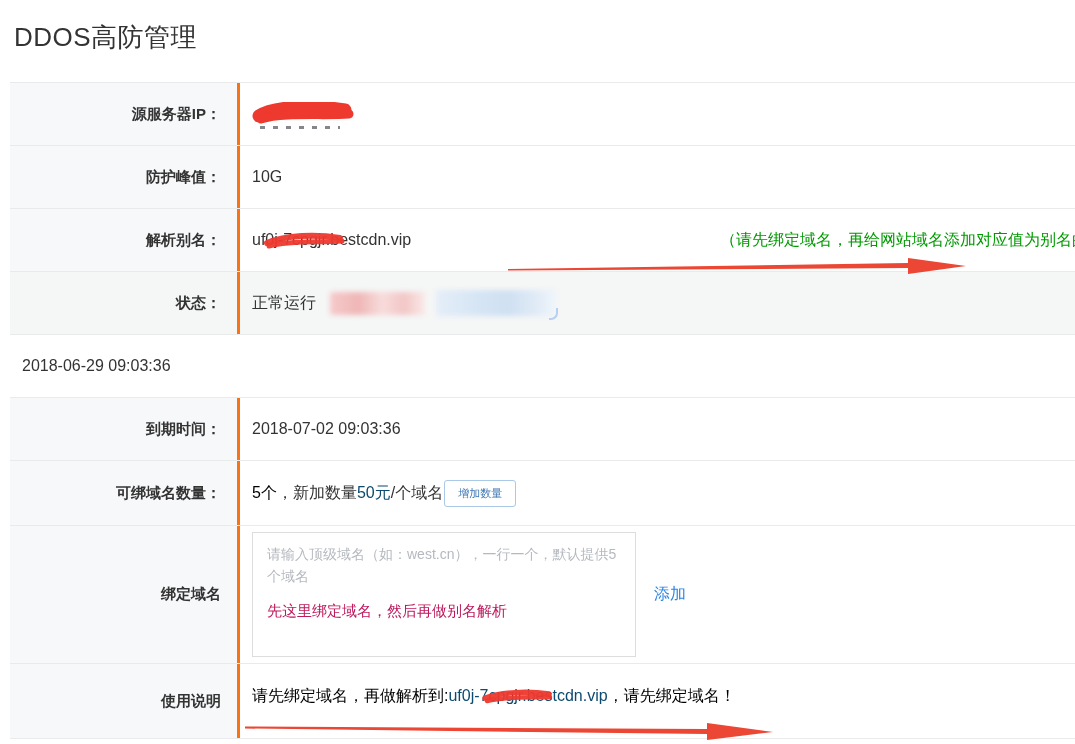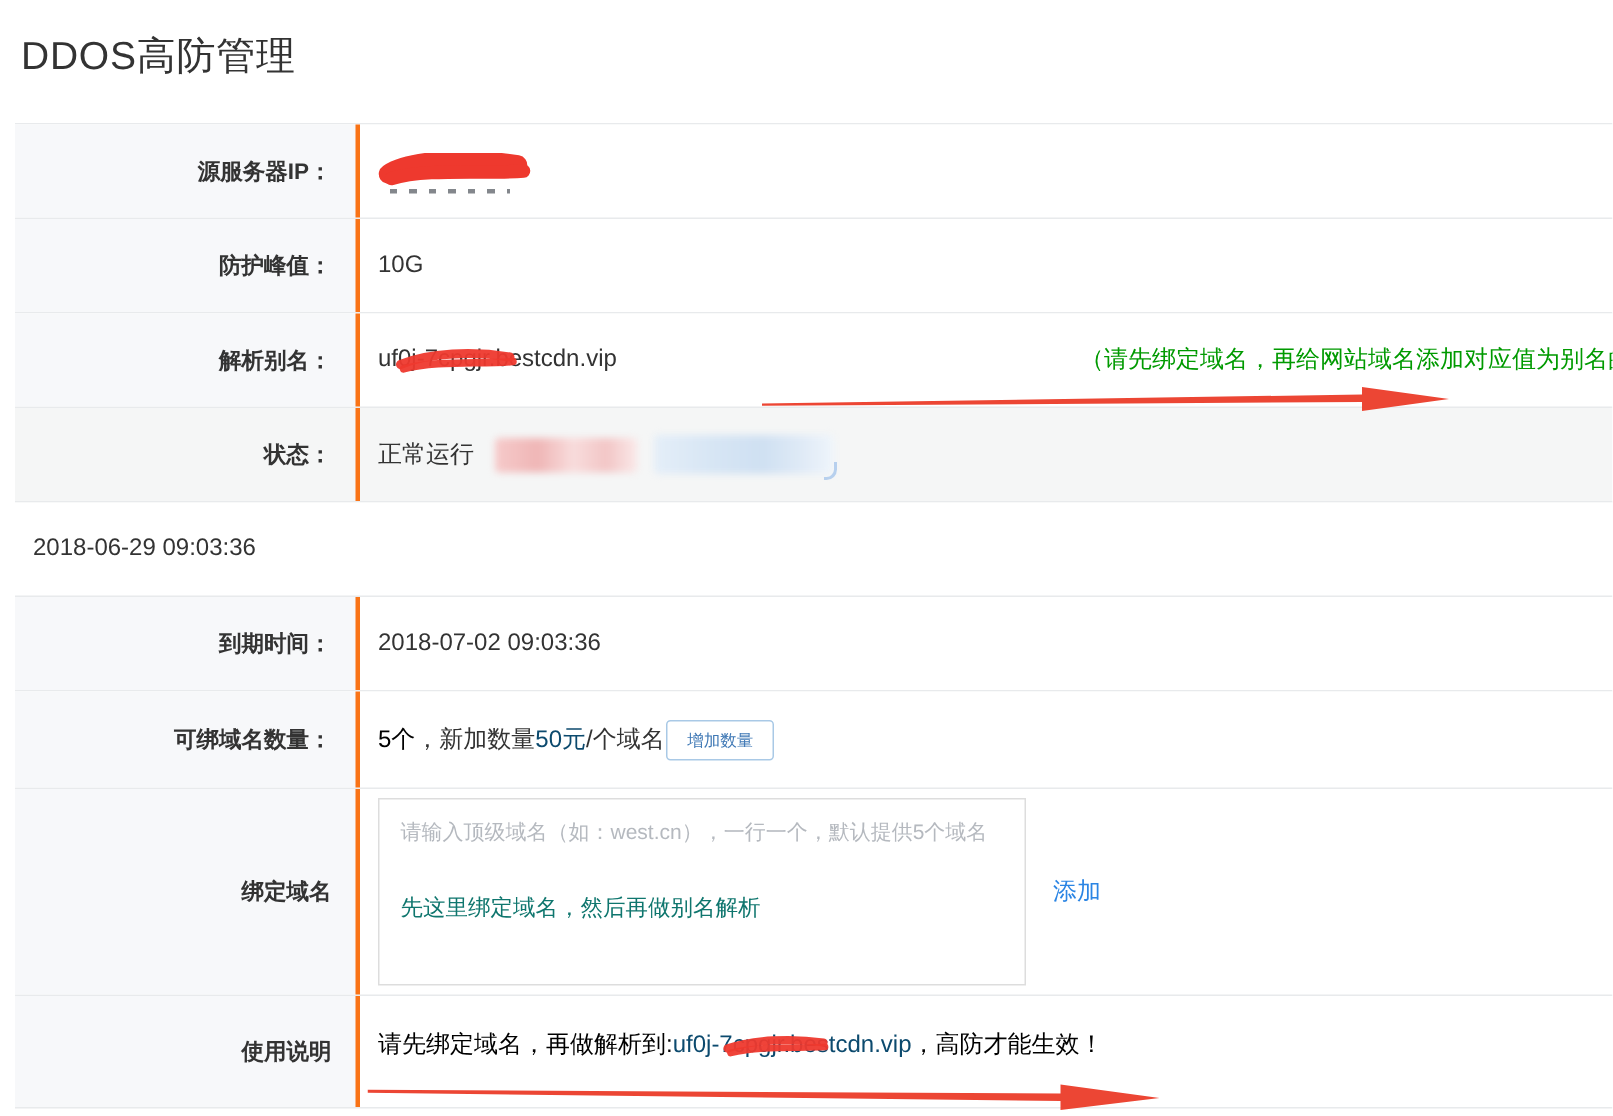--- a/index.html
+++ b/index.html
@@ -67,25 +67,25 @@
     border-radius:0 0 7px 0;opacity:.8;
   }
   
   .add-qty-btn{
     margin-left:1px;padding:5px 13px;font-size:11px;
     font-family:"Liberation Sans","DejaVu Sans",sans-serif;
     color:#3f78b5;background:#fff;border:1px solid #a9c9e6;border-radius:3px;cursor:pointer;
   }
   
   .bind-box{
-    width:432px;height:125px;box-sizing:border-box;border:1px solid #ddd;background:#fff;
+    width:384px;height:125px;box-sizing:border-box;border:1px solid #ddd;background:#fff;
     padding:10px 14px;overflow:hidden;cursor:text;
   }
   .bind-placeholder{color:#b5b9bf;font-size:14px;line-height:22px;}
-  .bind-annotation{color:#0f766e;font-size:15px;margin-top:31px;}
+  .bind-annotation{color:#be185d;font-size:15px;margin-top:15px;}
   .add-link{color:#2b85e4;font-size:16px;margin-left:18px;text-decoration:none;cursor:pointer;}
   
   .usage-text{white-space:nowrap;font-size:16px;}
   .row-usage .cell-value{padding-bottom:10px;}
 </style>
 </head>
 <body>
 
 <h1>DDOS高防管理</h1>
 
@@ -173,21 +173,21 @@
     </div>
   </div>
 
   <div class="row h74 row-usage">
     <div class="cell-label">使用说明</div>
     <div class="cell-value">
       <span class="usage-text">
         <span class="green">请先绑定域名，再做解析到:</span><span class="rel"><span class="red">uf0j-7cpgjr.bestcdn.vip</span><svg class="overlay-scribble" style="left:34px;top:2px;" width="72" height="15" viewBox="0 0 72 15">
               <path d="M3,9 C20,3 46,2 67,5" stroke="#ee392e" stroke-width="5.5" stroke-linecap="round" fill="none" opacity="0.95"></path>
               <path d="M5,12 C25,7 50,9 68,8" stroke="#ee392e" stroke-width="4.5" stroke-linecap="round" fill="none" opacity="0.95"></path>
-            </svg></span><span class="green">，高防才能生效！</span>
+            </svg></span><span class="green">，请先绑定域名！</span>
       </span>
     </div>
     <svg class="arrow2" width="532" height="20" viewBox="0 0 532 20">
       <polygon points="0,6.5 462,9 462,3 528,12 462,20 462,14 0,8.5" fill="#ec4634"></polygon>
     </svg>
   </div>
 
 </div>
 
 </body></html>

